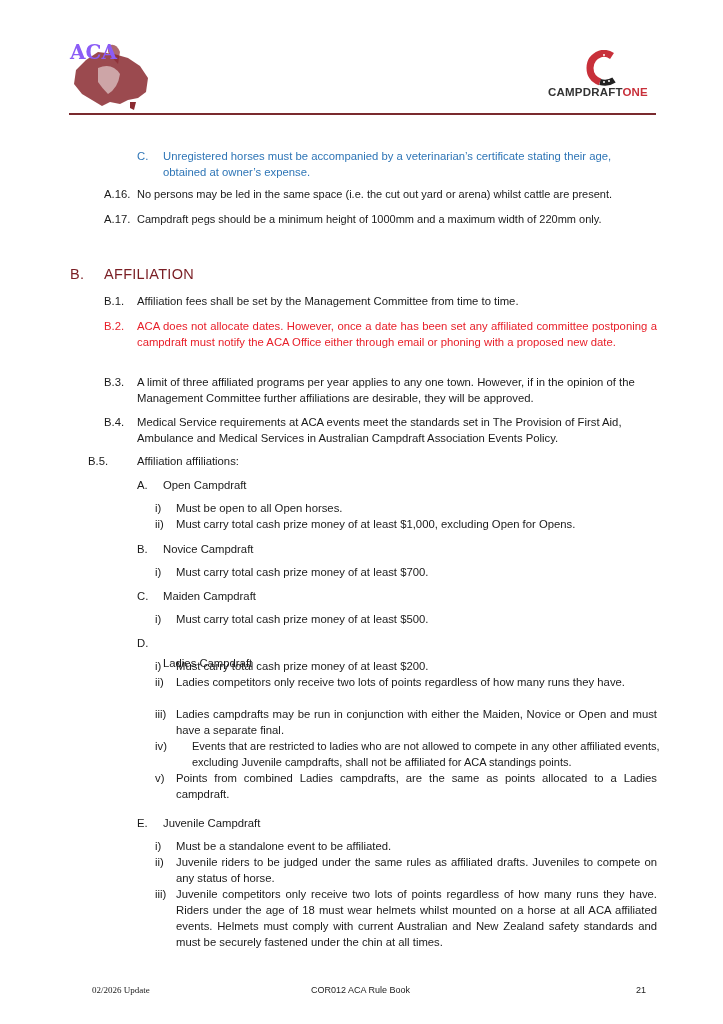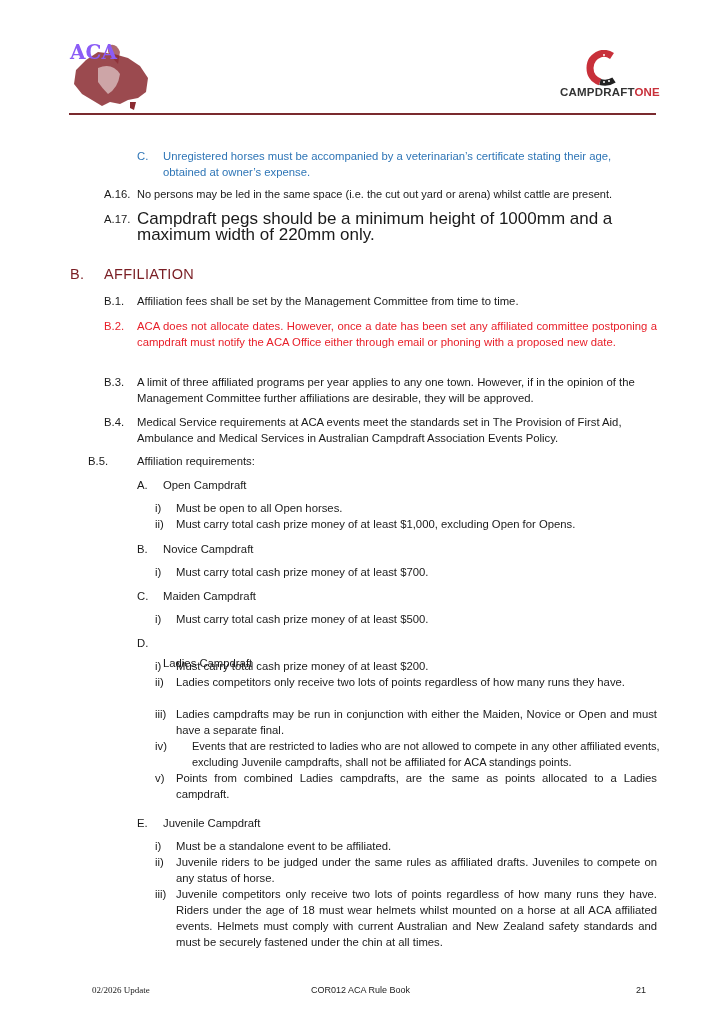--- a/index.html
+++ b/index.html
@@ -1,20 +1,20 @@
 <!DOCTYPE html>
 <html><head>
 <meta charset="utf-8">
 <style>
   html, body { margin:0; padding:0; background:#fff; }
   body { width:723px; height:1024px; position:relative; overflow:hidden;
          font-family:"Liberation Sans", sans-serif; color:#1a1a1a; }
   .header-rule { position:absolute; left:69px; top:113px; width:587px; height:2px; background:#7a2a2e; }
   .aca-logo { position:absolute; left:68px; top:38px; width:86px; height:76px; }
-  .cd-logo { position:absolute; left:548px; top:50px; width:112px; height:56px; text-align:right; }
+  .cd-logo { position:absolute; left:548px; top:50px; width:112px; height:56px; text-align:left; }
   .cd-text { position:absolute; left:0; top:36px; width:112px; font-size:11.5px; font-weight:bold; letter-spacing:0.2px; color:#333; }
   .cd-text .one { color:#c8303a; }
   .txt { position:absolute; font-size:11.3px; line-height:16px; }
   .num { position:absolute; font-size:11.3px; line-height:16px; }
   .blue { color:#2e75b6; }
   .red { color:#e8202a; }
   .heading { position:absolute; font-size:14.5px; color:#7a1e24; letter-spacing:0.3px; }
   .justify { text-align:justify; }
   .footer { position:absolute; top:985px; font-size:9px; color:#222; }
 </style>
@@ -44,39 +44,39 @@
 
 <div class="header-rule"></div>
 
 <span class="num blue" style="left:137px;top:148px;">C.</span>
 <div class="txt blue" style="left:163px;top:148px;width:494px;">Unregistered horses must be accompanied by a veterinarian’s certificate stating their age, obtained at owner’s expense.</div>
 
 <span class="num" style="left:104px;top:186px;">A.16.</span>
 <div class="txt" style="left:137px;top:186px;width:530px;font-size:11px;">No persons may be led in the same space (i.e. the cut out yard or arena) whilst cattle are present.</div>
 
 <span class="num" style="left:104px;top:211px;">A.17.</span>
-<div class="txt" style="left:137px;top:211px;width:530px;font-size:17px;">Campdraft pegs should be a minimum height of 1000mm and a maximum width of 220mm only.</div>
+<div class="txt" style="left:137px;top:211px;width:530px;font-size:11px;">Campdraft pegs should be a minimum height of 1000mm and a maximum width of 220mm only.</div>
 
 <span class="heading" style="left:70px;top:266px;">B.</span>
 <span class="heading" style="left:104px;top:266px;">AFFILIATION</span>
 
 <span class="num" style="left:104px;top:293px;">B.1.</span>
 <div class="txt" style="left:137px;top:293px;width:520px;">Affiliation fees shall be set by the Management Committee from time to time.</div>
 
 <span class="num red" style="left:104px;top:318px;">B.2.</span>
 <div class="txt red justify" style="left:137px;top:318px;width:520px;">ACA does not allocate dates. However, once a date has been set any affiliated committee postponing a campdraft must notify the ACA Office either through email or phoning with a proposed new date.</div>
 
 <span class="num" style="left:104px;top:374px;">B.3.</span>
 <div class="txt" style="left:137px;top:374px;width:520px;">A limit of three affiliated programs per year applies to any one town. However, if in the opinion of the Management Committee further affiliations are desirable, they will be approved.</div>
 
 <span class="num" style="left:104px;top:414px;">B.4.</span>
 <div class="txt" style="left:137px;top:414px;width:520px;">Medical Service requirements at ACA events meet the standards set in The Provision of First Aid, Ambulance and Medical Services in Australian Campdraft Association Events Policy.</div>
 
 <span class="num" style="left:88px;top:453px;">B.5.</span>
-<div class="txt" style="left:137px;top:453px;width:520px;">Affiliation requirements:</div>
+<div class="txt" style="left:137px;top:453px;width:520px;">Affiliation affiliations:</div>
 
 <span class="num" style="left:137px;top:477px;">A.</span>
 <span class="txt" style="left:163px;top:477px;">Open Campdraft</span>
 <span class="num" style="left:155px;top:500px;">i)</span>
 <div class="txt" style="left:176px;top:500px;width:481px;">Must be open to all Open horses.</div>
 <span class="num" style="left:155px;top:516px;">ii)</span>
 <div class="txt" style="left:176px;top:516px;width:481px;">Must carry total cash prize money of at least $1,000, excluding Open for Opens.</div>
 
 <span class="num" style="left:137px;top:541px;">B.</span>
 <span class="txt" style="left:163px;top:541px;">Novice Campdraft</span>

